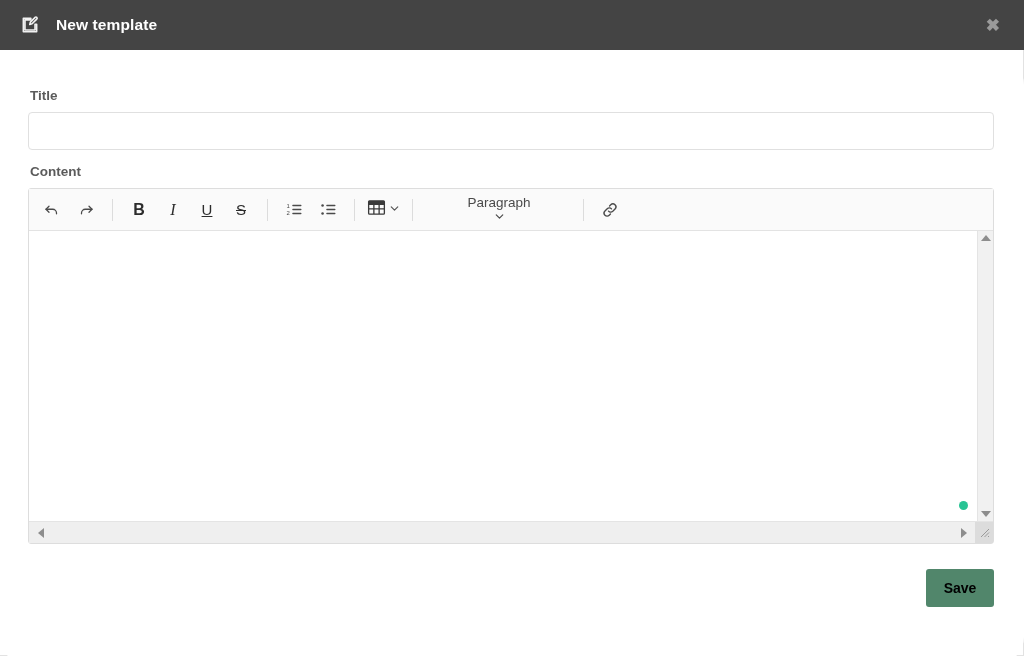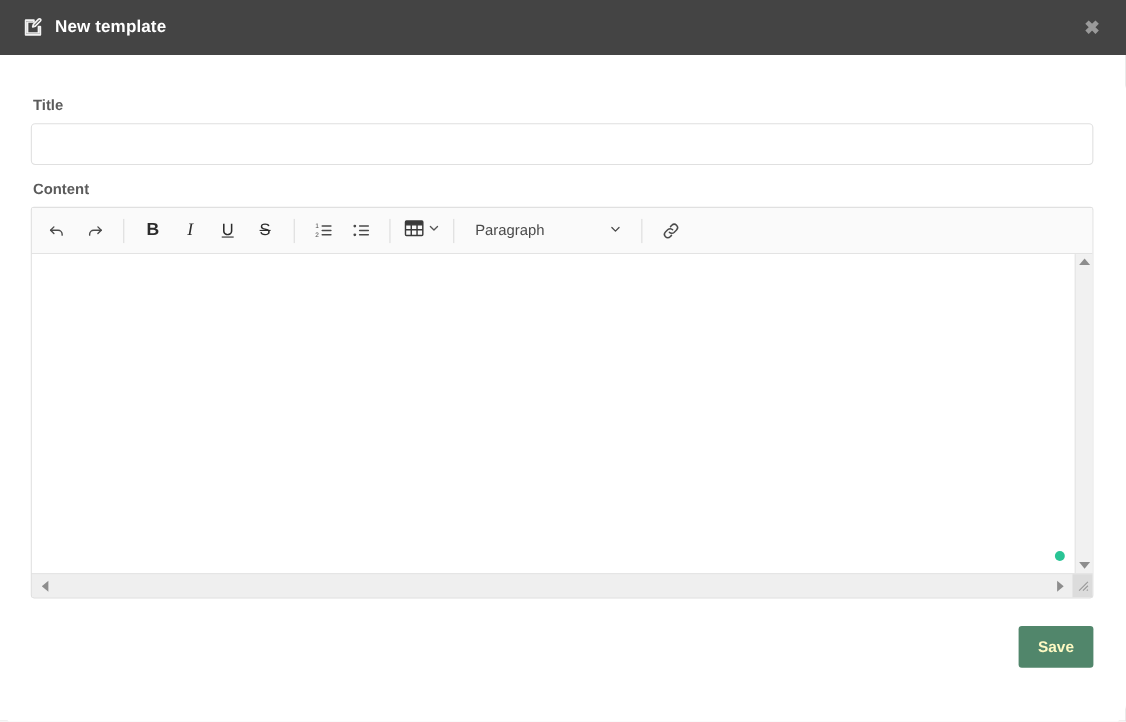--- a/index.html
+++ b/index.html
@@ -19,21 +19,21 @@
   }
 
   
   .modal-header {
     position: absolute; left: 0; top: 0;
     width: 1024px; height: 50px;
     background: #444444;
     display: flex; align-items: center;
   }
   .header-left {
-    display: flex; align-items: center; gap: 10px;
+    display: flex; align-items: center; gap: 16px;
     margin-left: 20px;
   }
   .edit-icon { width: 20px; height: 20px; display: block; color: #f2f2f2; }
   .header-title {
     color: #ffffff; font-size: 15.5px; font-weight: bold;
     letter-spacing: .1px;
   }
   .close-button {
     position: absolute; right: 18px; top: 50%;
     transform: translateY(-50%);
@@ -96,20 +96,21 @@
     display: flex; align-items: center;
     padding: 0 2px; cursor: pointer;
   }
   .tb-chevron { color: #555; margin-left: 1px; }
   .tb-format {
     display: flex; align-items: center; justify-content: space-between;
     width: 152px; height: 30px;
     padding: 0 8px 0 10px;
     font-size: 13.5px; color: #4a4a4a;
     cursor: pointer;
+    flex-direction: column;
   }
   .editor-area {
     position: relative;
     height: 290px;
     background: #ffffff;
   }
   .editor-canvas {
     position: absolute; left: 0; top: 0;
     width: 930px; height: 290px;
     background: #ffffff;
@@ -180,21 +181,21 @@
 
   
   .footer-row {
     width: 966px;
     margin-top: 25px;
     display: flex; justify-content: flex-end;
   }
   .save-button {
     min-width: 68px; height: 38px;
     background: #51866b;
-    color: #fef9c3; font-size: 14px; font-weight: bold;
+    color: #000000; font-size: 14px; font-weight: bold;
     border: none; border-radius: 3px;
     cursor: pointer;
     padding: 0 16px;
     font-family: "Liberation Sans", sans-serif;
   }
 </style>
 </head>
 <body>
 
 <div id="page">

